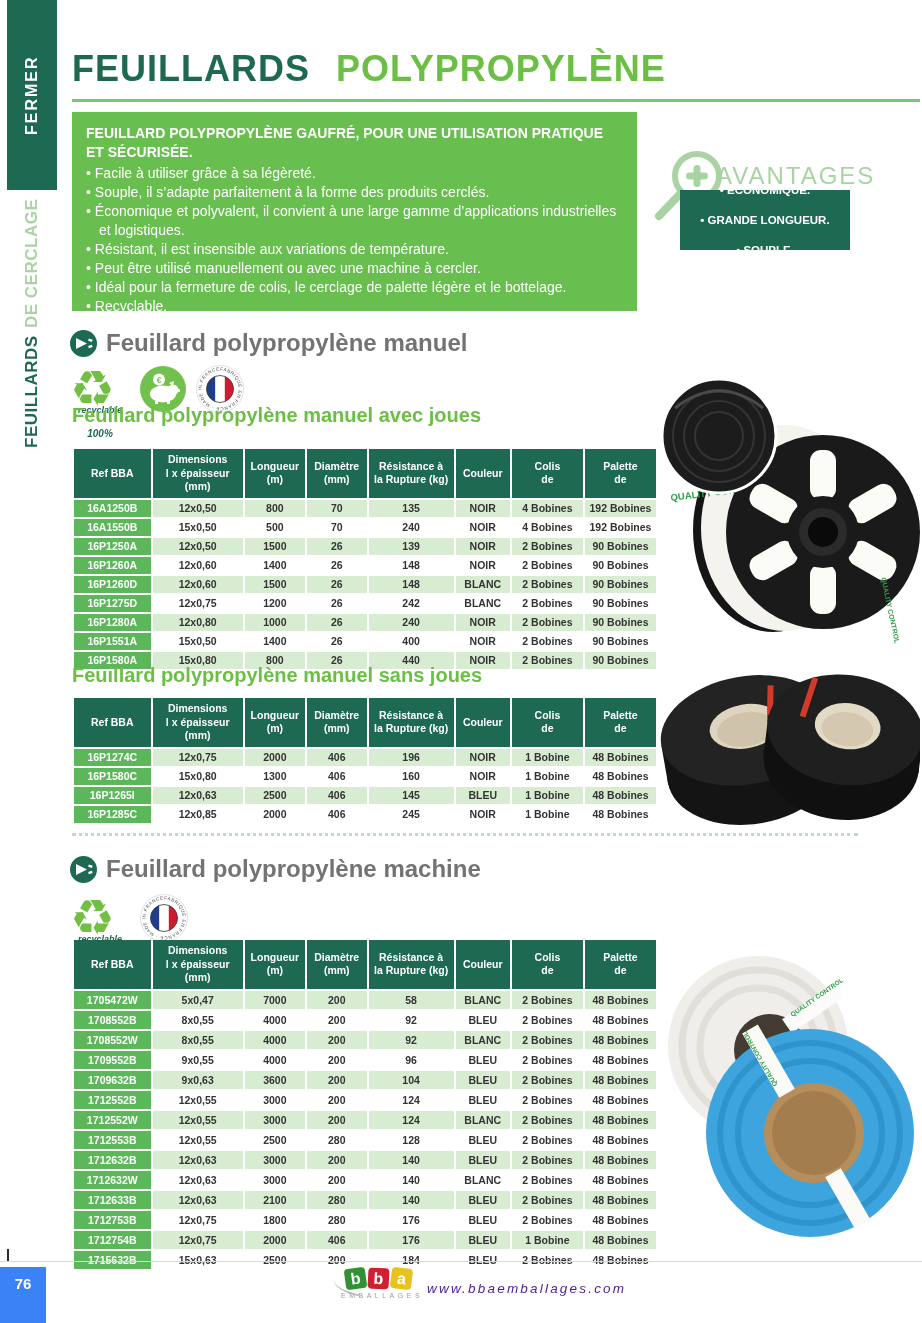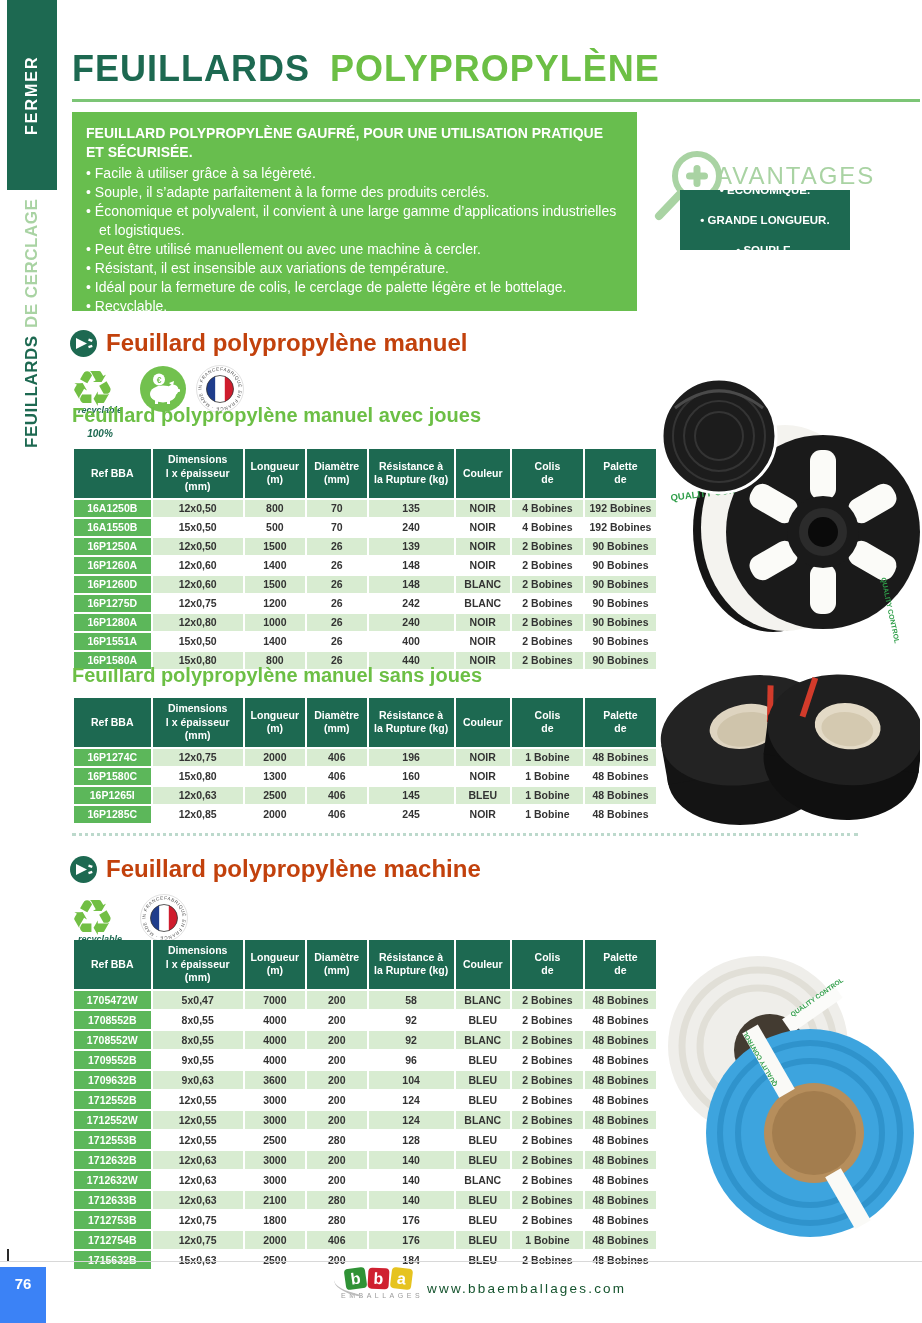--- a/index.html
+++ b/index.html
@@ -13,41 +13,41 @@
       color:#fff;font-weight:bold;font-size:16px;letter-spacing:2px;}
   .vert-cat{position:absolute;left:9px;top:196px;width:46px;height:252px;
       writing-mode:vertical-rl;transform:rotate(180deg);display:flex;flex-direction:row;align-items:center;
       font-weight:bold;font-size:17px;letter-spacing:.5px;white-space:nowrap;}
   .vert-cat .pri{color:#1d6951;}
   .vert-cat .sec{color:#a9d3a3;margin-inline-start:7px;}
 
   
   .h1{position:absolute;left:72px;top:48px;font-size:36px;font-weight:800;letter-spacing:1px;white-space:nowrap;}
   .h1 .t1{color:#1d6951;}
-  .h1 .t2{color:#6cbf45;margin-left:9px;}
+  .h1 .t2{color:#6cbf45;margin-left:15px;}
   .rule{position:absolute;left:72px;top:99px;width:848px;height:3px;background:#7cc576;}
 
   
   .intro{position:absolute;left:72px;top:112px;width:537px;height:175px;background:#68be4e;color:#fff;
          padding:12px 14px;font-size:14px;line-height:19px;}
   .intro .head{font-weight:bold;margin-bottom:2px;}
   .ibullet{padding-left:13px;text-indent:-13px;}
   .ibullet::before{content:"• ";}
 
   
   .av-title{position:absolute;left:716px;top:162px;font-size:24px;color:#a9d3a3;letter-spacing:2px;font-weight:400;}
   .av-box{position:absolute;left:680px;top:190px;width:170px;height:60px;background:#1d6951;color:#fff;
           display:flex;flex-direction:column;justify-content:center;gap:18px;text-align:center;
           font-size:11.5px;font-weight:bold;}
   .av-item::before{content:"• ";}
   .magnifier{position:absolute;left:650px;top:146px;}
 
   
   .h2{position:absolute;left:70px;display:flex;align-items:center;gap:9px;
-      color:#c2410c;font-size:24px;font-weight:800;}
+      color:#737373;font-size:24px;font-weight:800;}
   .h2.manual{top:329px;}
   .h2.machine{top:855px;}
   .h3{position:absolute;left:72px;color:#6cbf45;font-size:20px;font-weight:800;}
   .h3.avec{top:404px;}
   .h3.sans{top:664px;}
   .badges{position:absolute;left:70px;display:flex;align-items:center;gap:10px;}
   .badges.b1{top:364px;}
   .badges.b2{top:893px;}
   .recycle{position:relative;width:60px;height:50px;}
   .recycle .glyph{font-family:"DejaVu Sans",sans-serif;font-size:50px;line-height:50px;color:#72bf44;display:block;}
@@ -90,22 +90,22 @@
   .logo{position:absolute;left:341px;top:1268px;width:74px;}
   .cubes{display:flex;gap:2px;justify-content:center;}
   .cube{width:21px;height:21px;border-radius:4px;color:#fff;font-weight:800;font-size:16px;line-height:21px;
         text-align:center;}
   .cube.c1{background:#2f9235;transform:rotate(-8deg);}
   .cube.c2{background:#cf2030;transform:rotate(3deg);}
   .cube.c3{background:#e6c31f;transform:rotate(7deg);}
   .logo .caption{margin-top:3px;text-align:center;color:#9a9a9a;font-size:7px;letter-spacing:3.5px;}
   .swoosh{position:absolute;left:-8px;top:14px;width:30px;height:10px;border-bottom:2px solid #bcbcbc;
           border-radius:0 0 0 90%;transform:rotate(12deg);}
-  .website{position:absolute;left:427px;top:1281px;color:#14532d;font-size:13.5px;letter-spacing:2.2px;
-           text-decoration:none;}
+  .website{position:absolute;left:427px;top:1281px;color:#4c1d95;font-size:13.5px;letter-spacing:2.2px;
+           text-decoration:none;font-style:italic;}
 </style>
 </head>
 <body>
 
 <div class="page">
 
   <div class="fermer-tab">FERMER</div>
   <div class="vert-cat">
     <span class="pri">FEUILLARDS</span>
     <span class="sec">DE CERCLAGE</span>
@@ -116,22 +116,22 @@
     <span class="t2">POLYPROPYLÈNE</span>
   </div>
   <div class="rule"></div>
 
   <div class="intro">
     <div class="head">FEUILLARD POLYPROPYLÈNE GAUFRÉ, POUR UNE UTILISATION PRATIQUE ET SÉCURISÉE.</div>
     <div>
         <div class="ibullet"><span>Facile à utiliser grâce à sa légèreté.</span></div>
         <div class="ibullet"><span>Souple, il s’adapte parfaitement à la forme des produits cerclés.</span></div>
         <div class="ibullet"><span>Économique et polyvalent, il convient à une large gamme d’applications industrielles et logistiques.</span></div>
+        <div class="ibullet"><span>Résistant, il est insensible aux variations de température.</span></div>
         <div class="ibullet"><span>Peut être utilisé manuellement ou avec une machine à cercler.</span></div>
-        <div class="ibullet"><span>Résistant, il est insensible aux variations de température.</span></div>
         <div class="ibullet"><span>Idéal pour la fermeture de colis, le cerclage de palette légère et le bottelage.</span></div>
         <div class="ibullet"><span>Recyclable.</span></div>
       </div>
   </div>
 
   <svg class="magnifier" width="80" height="86" viewBox="0 0 80 86">
     <line x1="30" y1="48" x2="9" y2="70" stroke="#a9d3a3" stroke-width="8" stroke-linecap="round"></line>
     <circle cx="47" cy="30" r="22" fill="#fff" stroke="#a9d3a3" stroke-width="6"></circle>
     <rect x="36" y="26.5" width="22" height="7" rx="3.5" fill="#a9d3a3"></rect>
     <rect x="43.5" y="19" width="7" height="22" rx="3.5" fill="#a9d3a3"></rect>

